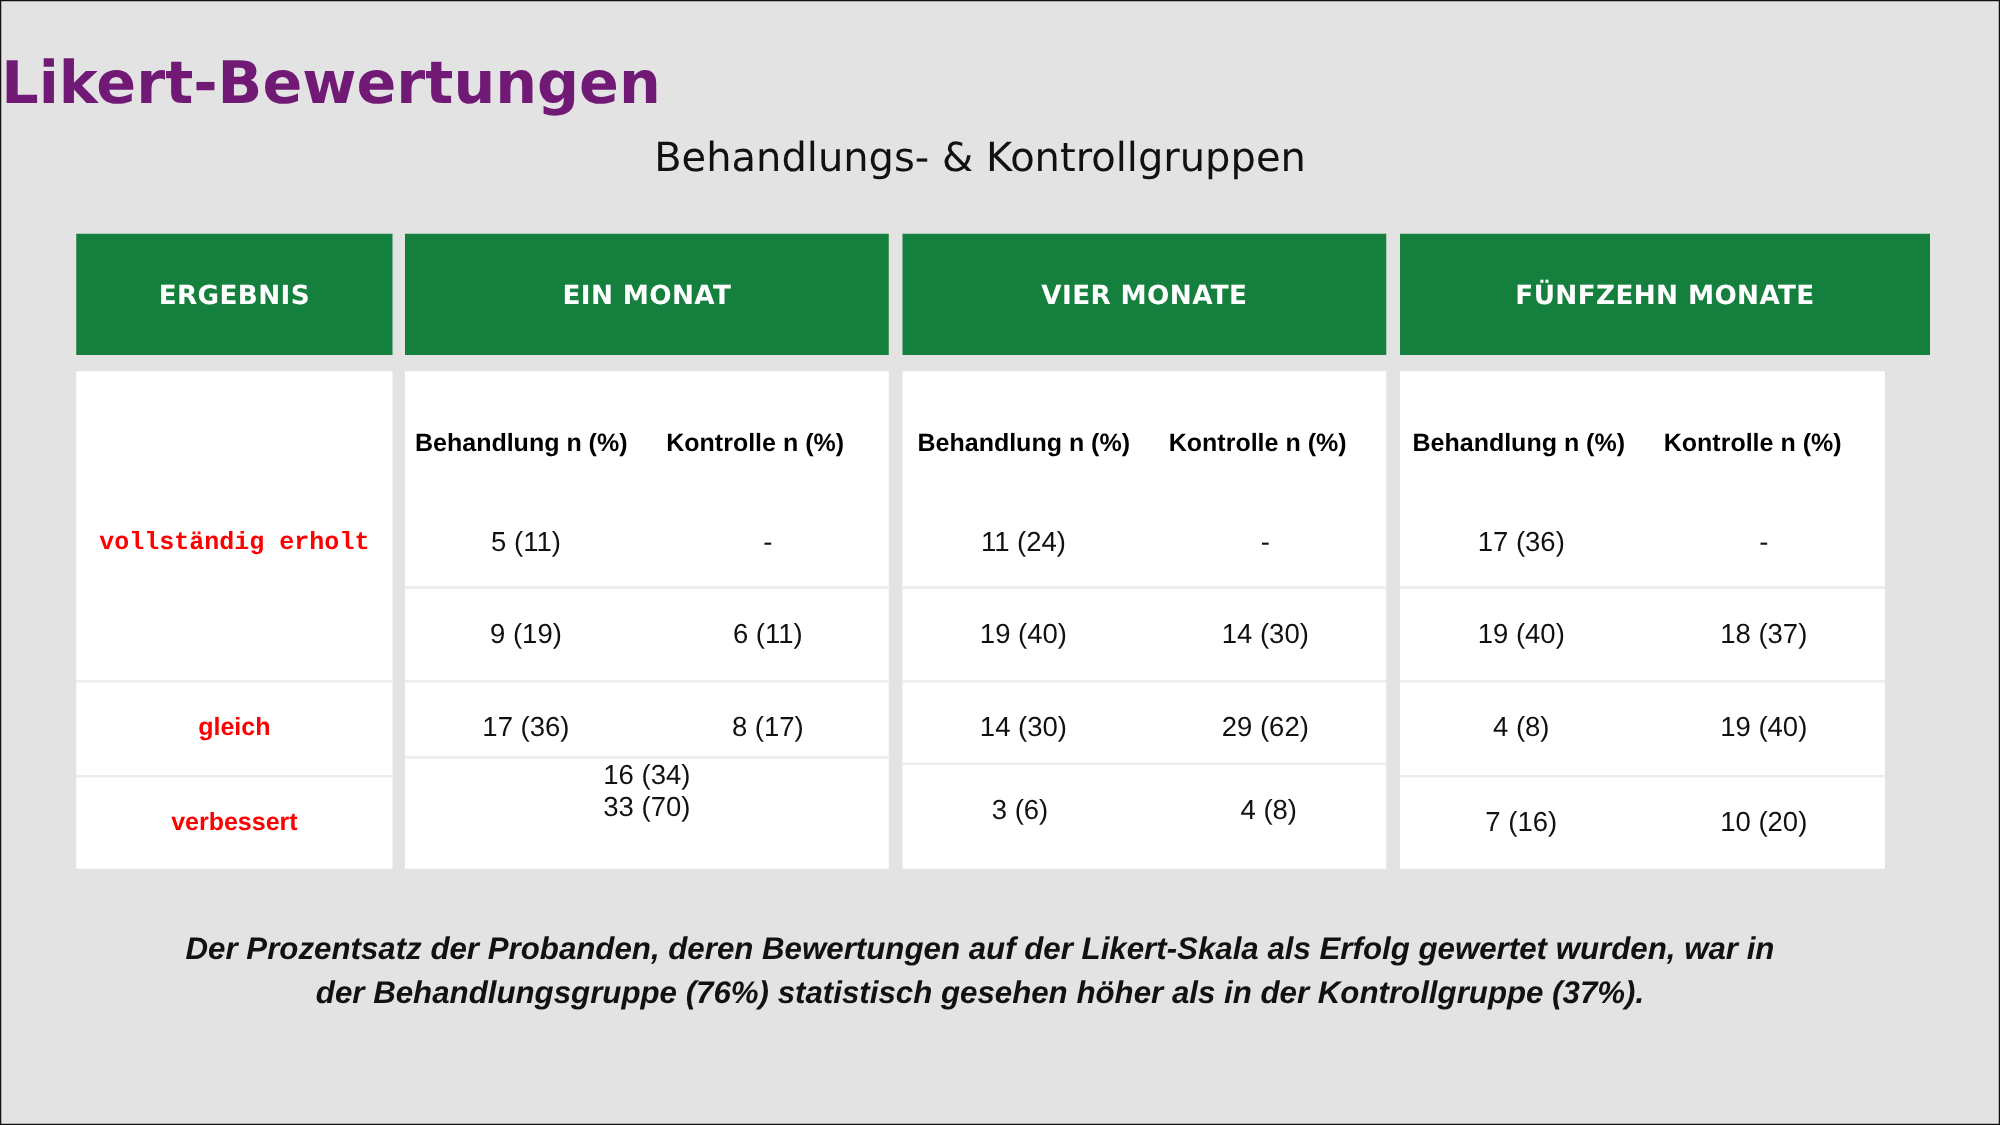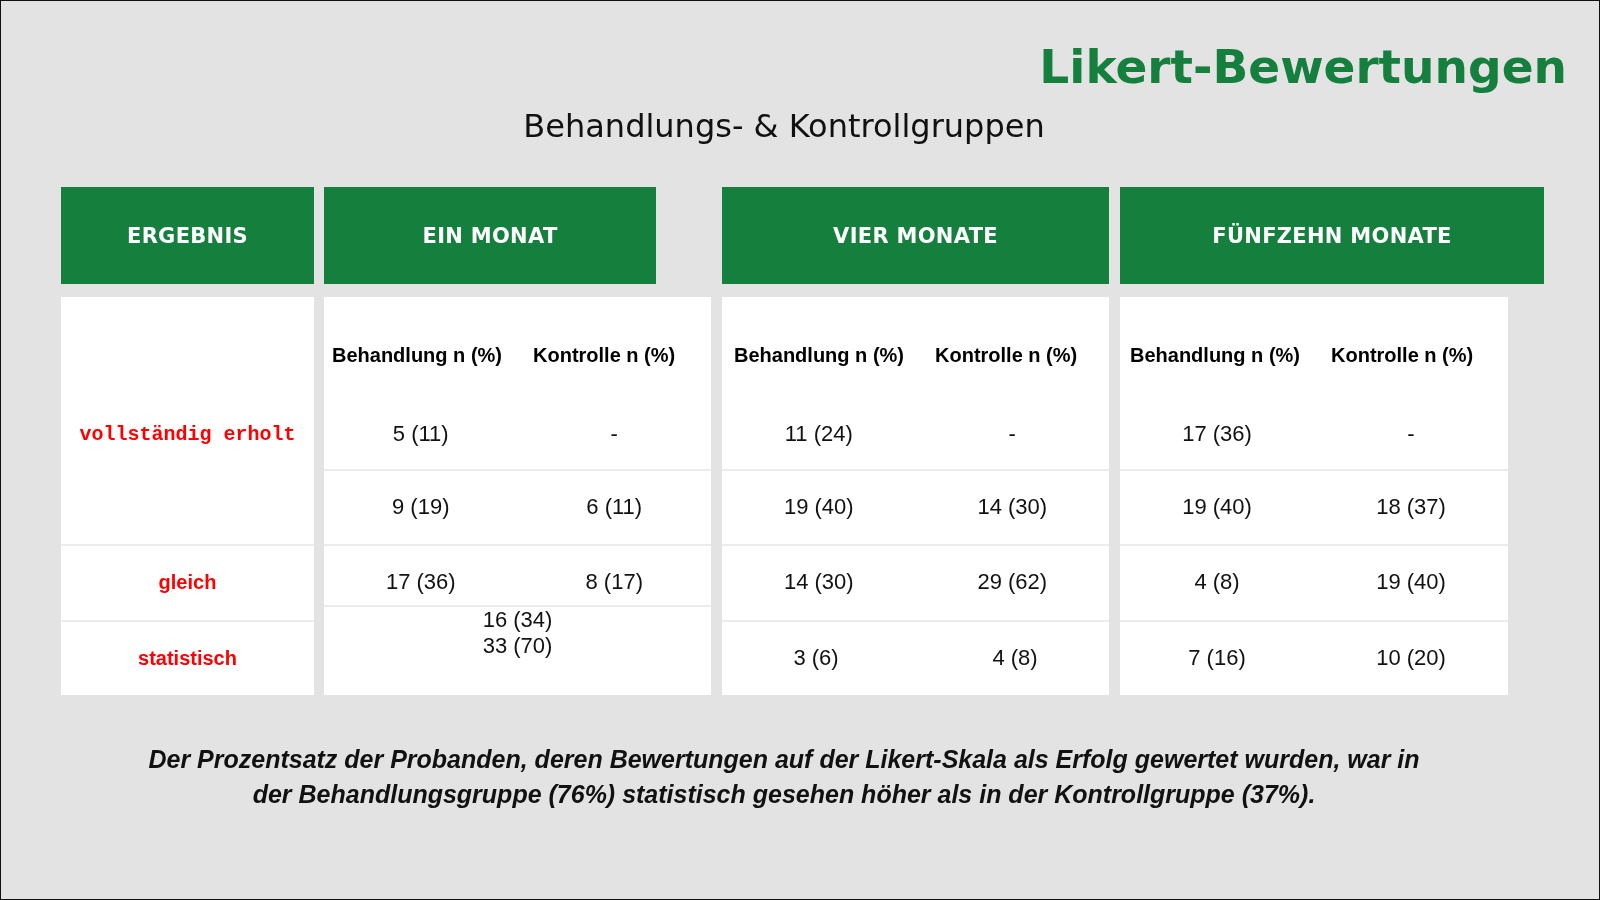--- a/index.html
+++ b/index.html
@@ -5,22 +5,22 @@
     * { box-sizing: border-box; margin: 0; padding: 0; }
     html, body { width: 1600px; height: 900px; overflow: hidden; }
     body {
       background: #e3e3e3;
       font-family: "Liberation Sans", sans-serif;
       position: relative;
       border: 1px solid #111;
     }
     .title {
       position: absolute; left: 0; width: 1566px; top: 38px;
-      text-align: right; font-family: "DejaVu Sans", sans-serif;
-      font-weight: bold; font-size: 47px; color: #15803d; letter-spacing: 0px;
+      text-align: left; font-family: "DejaVu Sans", sans-serif;
+      font-weight: bold; font-size: 47px; color: #701a75; letter-spacing: 0px;
     }
     .subtitle {
       position: absolute; left: 0; width: 1566px; top: 106px;
       text-align: center; font-family: "DejaVu Sans", sans-serif;
       font-weight: normal; font-size: 32px; color: #111;
     }
     .hdr {
       position: absolute; top: 186px; height: 97px; background: #15803d;
       color: #fff; font-family: "DejaVu Sans", sans-serif; font-weight: bold;
       font-size: 21px; display: flex; align-items: center; justify-content: center;
@@ -50,33 +50,33 @@
       font-size: 25px; line-height: 35px; color: #111;
     }
   </style>
 </head>
 <body>
 
 <div class="title">Likert-Bewertungen</div>
 <div class="subtitle">Behandlungs- &amp; Kontrollgruppen</div>
 
 <div class="hdr" style="left:60px;width:253px;">ERGEBNIS</div>
-<div class="hdr" style="left:323px;width:332px;">EIN MONAT</div>
+<div class="hdr" style="left:323px;width:387px;">EIN MONAT</div>
 <div class="hdr" style="left:721px;width:387px;">VIER MONATE</div>
 <div class="hdr" style="left:1119px;width:424px;">FÜNFZEHN MONATE</div>
 
 <div class="panel" style="left:60px;width:253px;">
   <div class="row" style="top:100px;font-family:Liberation Mono, monospace;">
     <div class="label">vollständig erholt</div>
   </div>
   <div class="row sep" style="top:247px;">
     <div class="label">gleich</div>
   </div>
   <div class="row sep" style="top:323px;">
-    <div class="label">statistisch</div>
+    <div class="label">verbessert</div>
   </div>
 </div>
 
 <div class="panel" style="left:323px;width:387px;">
   <div class="subhdr" style="left:8px;">Behandlung n (%)</div>
   <div class="subhdr" style="left:209px;">Kontrolle n (%)</div>
   <div class="row" style="top:100px;">
     <div class="cell">5 (11)</div>
     <div class="cell">-</div>
   </div>
@@ -102,21 +102,21 @@
     <div class="cell">-</div>
   </div>
   <div class="row sep" style="top:172px;">
     <div class="cell">19 (40)</div>
     <div class="cell">14 (30)</div>
   </div>
   <div class="row sep" style="top:247px;">
     <div class="cell">14 (30)</div>
     <div class="cell">29 (62)</div>
   </div>
-  <div class="row sep" style="top:323px;gap:11px;">
+  <div class="row sep" style="top:313px;gap:11px;">
     <div class="cell">3 (6)</div>
     <div class="cell">4 (8)</div>
   </div>
 </div>
 
 <div class="panel" style="left:1119px;width:388px;">
   <div class="subhdr" style="left:10px;">Behandlung n (%)</div>
   <div class="subhdr" style="left:211px;">Kontrolle n (%)</div>
   <div class="row" style="top:100px;">
     <div class="cell">17 (36)</div>

